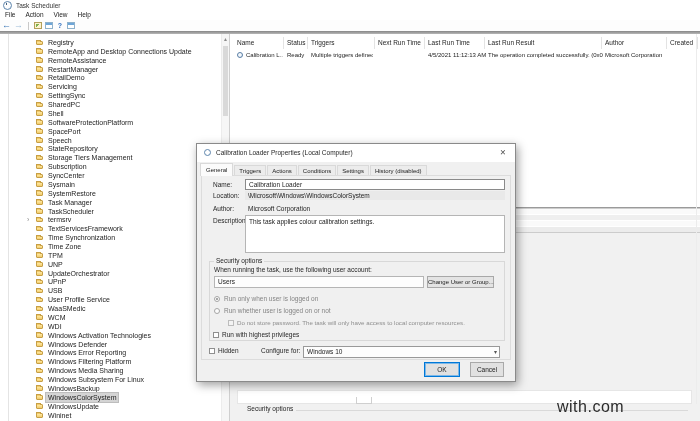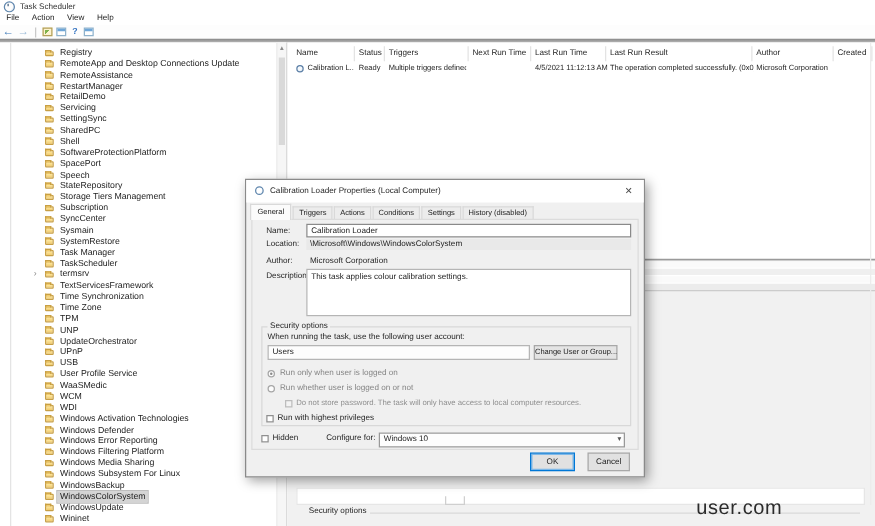--- a/index.html
+++ b/index.html
@@ -407,14 +407,14 @@
     <div class="dlg-label" style="left:64px;top:203px">Configure for:</div>
     <div class="abs" id="configure-select">
       <span>Windows 10</span>
       <span id="configure-chevron">▾</span>
     </div>
 
     <div class="dlg-btn" id="ok-btn">OK</div>
     <div class="dlg-btn" id="cancel-btn">Cancel</div>
   </div>
 
-  <div class="abs" id="watermark">user.com</div>
+  <div class="abs" id="watermark">with.com</div>
 </div>
 
 </body></html>

